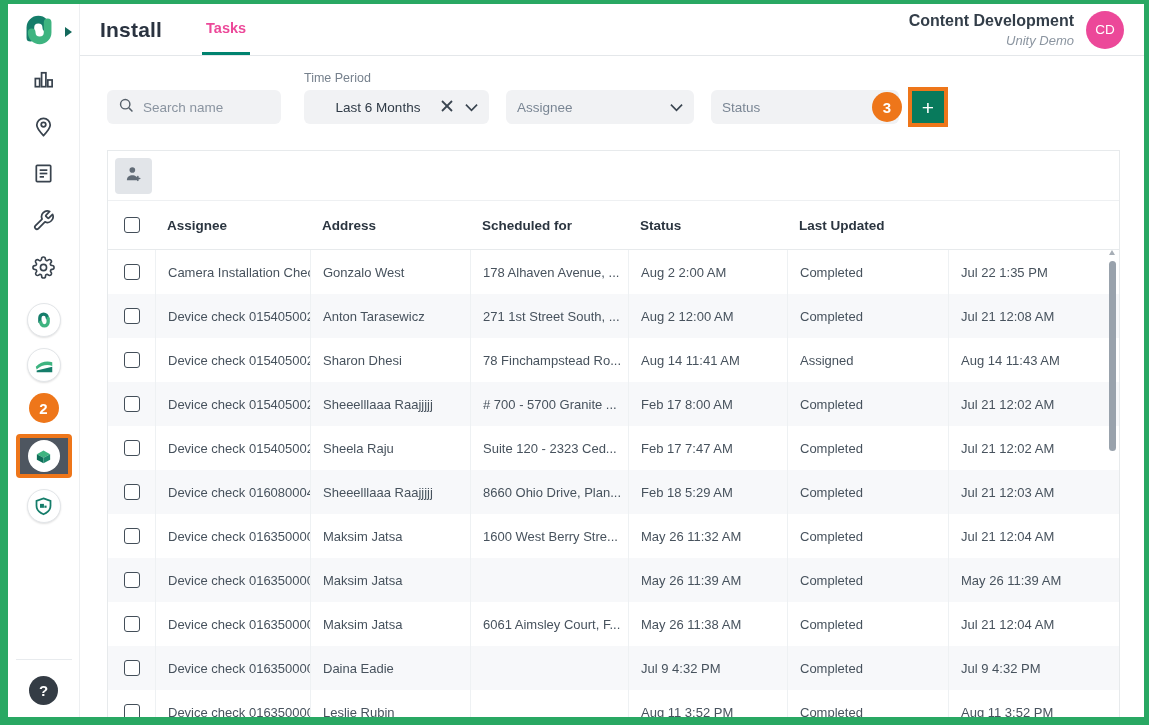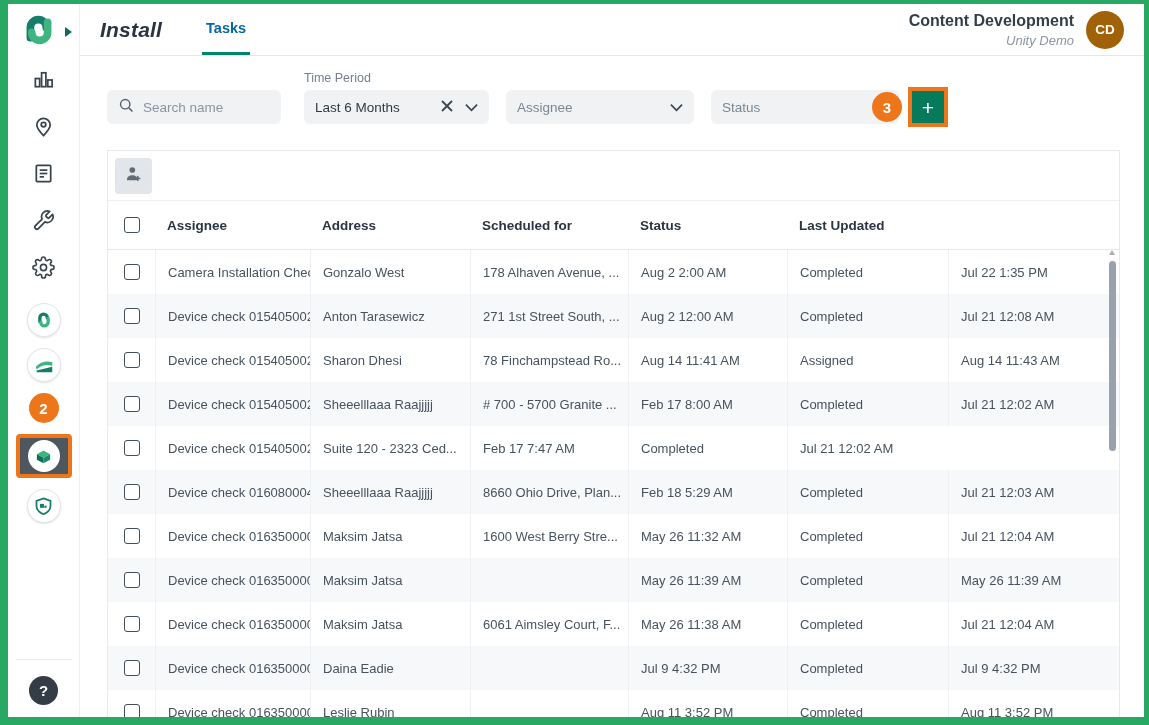--- a/index.html
+++ b/index.html
@@ -26,42 +26,42 @@
              display:flex; align-items:center; justify-content:center; cursor:pointer; }
   .hl-item .app-circle { box-shadow:none; border:none; width:32px; height:32px; }
   .sidebar-bottom { margin-top:auto; width:100%; display:flex; flex-direction:column; align-items:center; padding-bottom:12px; }
   .divider { width:56px; height:1px; background:#e8ebee; margin-bottom:16px; }
   .help-circle { width:29px; height:29px; border-radius:50%; background:#343c45; color:#fff; font-weight:bold;
                  font-size:15px; display:flex; align-items:center; justify-content:center; cursor:pointer; }
 
   
   .main { flex:1; min-width:0; display:flex; flex-direction:column; }
   .topbar { height:52px; flex:none; display:flex; align-items:stretch; padding:0 20px; border-bottom:1px solid #e4e7ea; }
-  .page-title { font-size:21px; font-weight:bold; color:#2a3340; align-self:center; letter-spacing:.2px;font-style:italic; }
-  .tab { margin-left:40px; display:flex; align-items:center; font-size:14.5px; font-weight:bold; color:#0369a1;
+  .page-title { font-size:21px; font-weight:bold; color:#2a3340; align-self:center; letter-spacing:.2px; }
+  .tab { margin-left:40px; display:flex; align-items:center; font-size:14.5px; font-weight:bold; color:#ec4899;
          border-bottom:3px solid #00836f; padding:0 4px; cursor:pointer; }
   .account { margin-left:auto; align-self:center; text-align:right; margin-right:12px; line-height:1.35; }
   .account .name { font-size:16px; font-weight:bold; color:#333e49; }
   .account .sub  { font-size:13px; color:#8b95a0;font-style:italic; }
-  .avatar { align-self:center; width:38px; height:38px; border-radius:50%; background:#a16207; color:#fff;
-            font-size:13.5px; font-weight:bold; display:flex; align-items:center; justify-content:center; cursor:pointer; }
+  .avatar { align-self:center; width:38px; height:38px; border-radius:50%; background:#ec4899; color:#fff;
+            font-size:13.5px; font-weight:normal; display:flex; align-items:center; justify-content:center; cursor:pointer; }
 
   .content { flex:1; padding:0 24px 0 27px; position:relative; overflow:hidden; }
 
   
   .filters { display:flex; align-items:flex-end; margin-top:15px; }
   .field { height:34px; background:#f1f2f4; border-radius:6px; display:flex; align-items:center;
            padding:0 11px; font-size:13.5px; color:#2f3a46; cursor:pointer; }
   .search { width:174px; cursor:text; }
   .search input { border:none; outline:none; background:transparent; font-family:inherit; font-size:13.5px;
                   color:#2f3a46; width:100%; margin-left:8px; }
   .search input::placeholder { color:#8a94a0; }
   .fgroup { margin-left:23px; }
   .flabel { font-size:12.5px; color:#76818d; margin-bottom:5px; }
-  .tp-field { width:185px; }
+  .tp-field { width:185px;text-align:center; }
   .tp-field .val { flex:1; }
   .dd { width:188px; margin-left:17px; color:#7a8694; }
   .dd .val { flex:1; }
   .badge-3 { margin-left:-27px; margin-bottom:2px; z-index:2; }
   .add-btn { margin-left:6px; margin-bottom:-3px; width:40px; height:40px; border:4px solid #EE761A;
              background:#087a5c; color:#fff; display:flex; align-items:center; justify-content:center;
              font-size:21px; font-weight:normal; cursor:pointer; line-height:1; }
 
   
   .card { margin-top:26px; border:1px solid #e7eaec; position:relative; height:620px; background:#fff; }
@@ -304,20 +304,21 @@
     <div class="cell">Feb 17 8:00 AM</div>
     <div class="cell">Completed</div>
     <div class="cell">Jul 21 12:02 AM</div>
   </div>
 
   <div class="grid trow">
     <div class="cell c-check">
                 <span class="cb"></span>
               </div>
     <div class="cell">Device check 0154050021</div>
+    <div class="cell">Sheela Raju</div>
     <div class="cell">Suite 120 - 2323 Ced...</div>
     <div class="cell">Feb 17 7:47 AM</div>
     <div class="cell">Completed</div>
     <div class="cell">Jul 21 12:02 AM</div>
   </div>
 
   <div class="grid trow alt">
     <div class="cell c-check">
                 <span class="cb"></span>
               </div>

